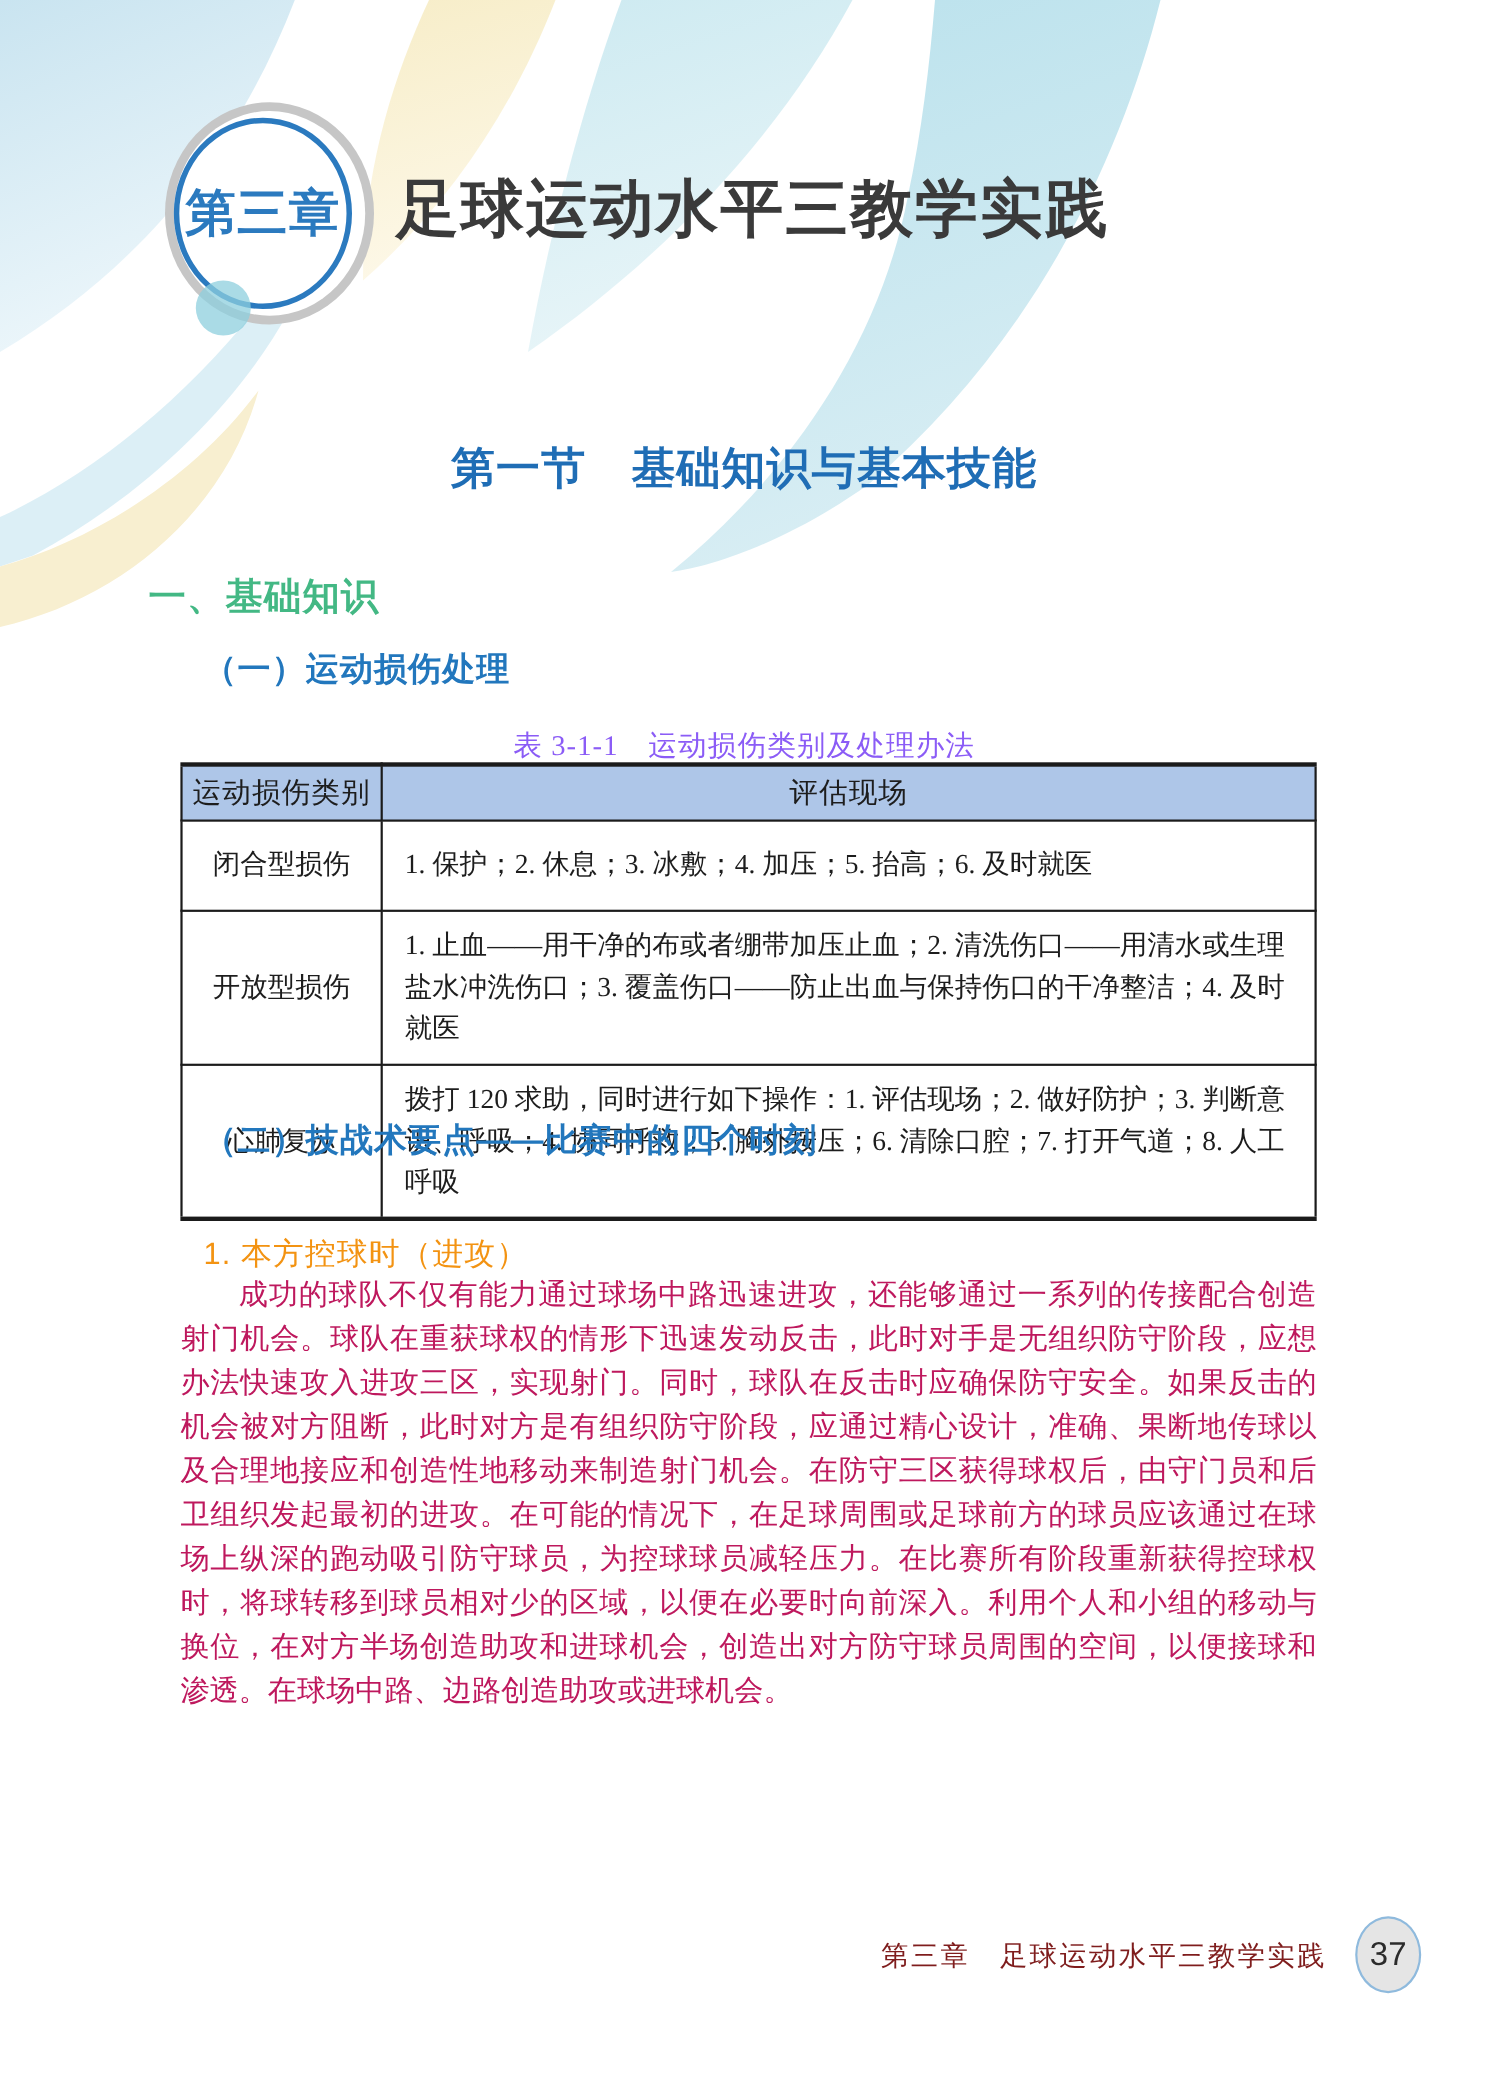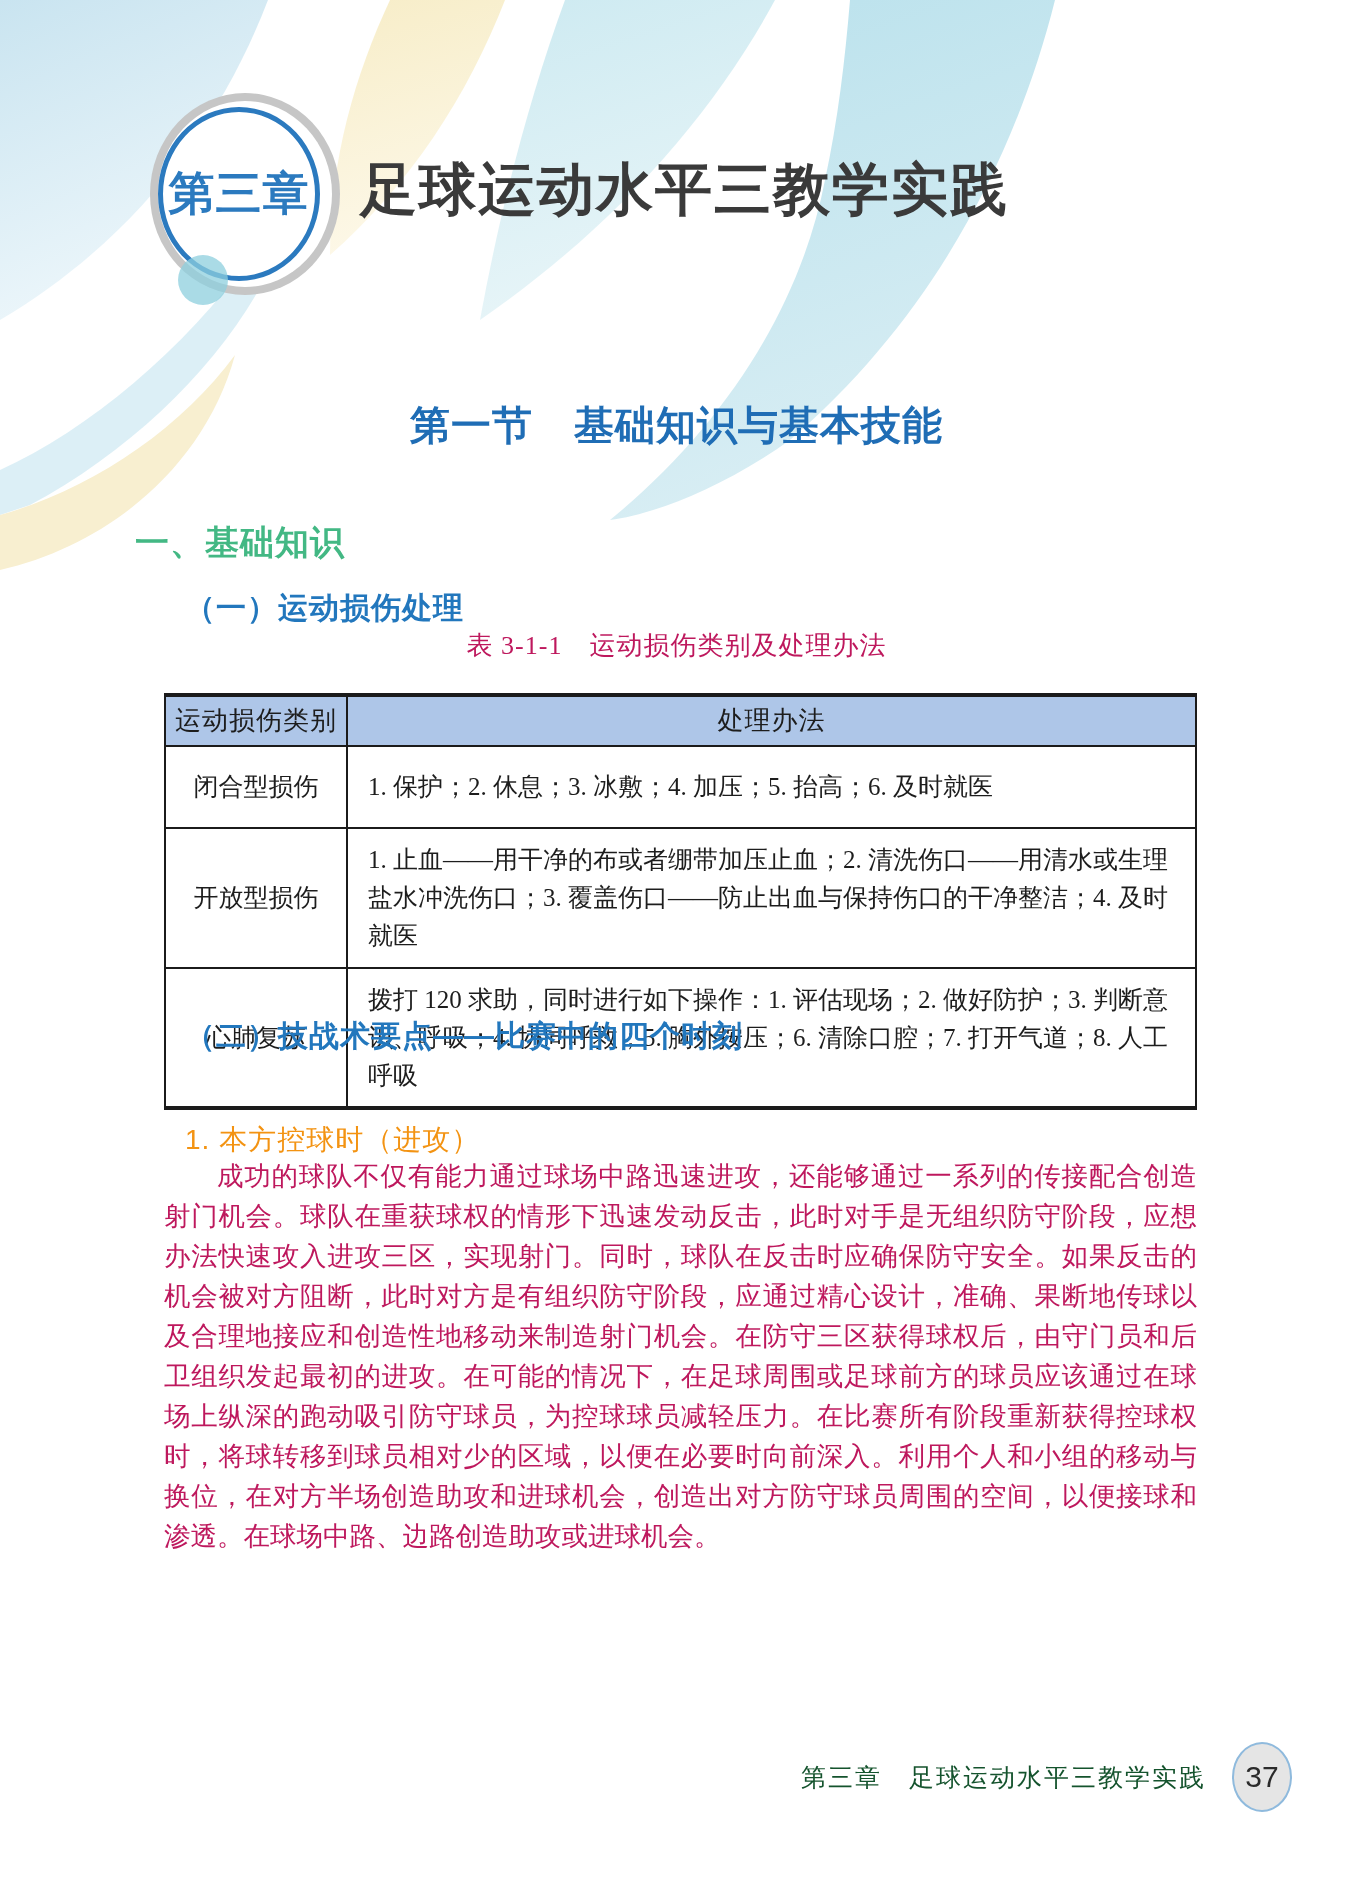--- a/index.html
+++ b/index.html
@@ -55,22 +55,22 @@
   }
   .h-blue.one{top:588px;}
   .h-blue.two{top:1016px;}
   .h-orange{
     position:absolute;left:185px;top:1121px;
     font-family:"Liberation Sans","DejaVu Sans",sans-serif;
     font-size:28px;color:#f39312;letter-spacing:1px;white-space:nowrap;
   }
   
   .tbl-caption{
-    position:absolute;left:0;top:628px;width:100%;text-align:center;
-    font-size:26px;color:#be185d;letter-spacing:1px;
+    position:absolute;left:0;top:660px;width:100%;text-align:center;
+    font-size:26px;color:#8b5cf6;letter-spacing:1px;
   }
   table.injury{
     position:absolute;left:164px;top:693px;width:1033px;
     border-collapse:collapse;table-layout:fixed;
     border-top:4px solid #1b1b1b;border-bottom:4px solid #1b1b1b;
     font-size:25px;color:#1d1d1d;
   }
   table.injury th, table.injury td{
     border:2px solid #1b1b1b;vertical-align:middle;
     font-weight:normal;line-height:38px;margin-left:24px;
@@ -89,21 +89,21 @@
     font-size:26.5px;line-height:40px;color:#be185d;
     text-align:justify;text-indent:2em;
   }
   
   .footer{
     position:absolute;right:61px;top:1742px;
     display:flex;align-items:center;gap:26px;
   }
   .footer-text{
     font-family:Liberation Serif, serif;
-    font-size:25px;color:#14532d;letter-spacing:2px;white-space:nowrap;
+    font-size:25px;color:#7f1d1d;letter-spacing:2px;white-space:nowrap;
   }
   .page-oval{
     width:56px;height:66px;border:2px solid #8fbadd;border-radius:50%;
     display:flex;align-items:center;justify-content:center;
     font-size:30px;color:#2b2b2b;background:#e5e5e5;
     font-family:"Liberation Sans","DejaVu Sans",sans-serif;
   }
 </style>
 </head>
 <body>
@@ -154,21 +154,21 @@
 <div class="tbl-caption">表 3-1-1　运动损伤类别及处理办法</div>
 
 <table class="injury">
   <colgroup>
       <col style="width:182px">
       <col>
     </colgroup>
   <tbody>
       <tr>
     <th>运动损伤类别</th>
-    <th>处理办法</th>
+    <th>评估现场</th>
   </tr>
   <tr class="r1">
     <td class="cat">闭合型损伤</td>
     <td class="how">1. 保护；2. 休息；3. 冰敷；4. 加压；5. 抬高；6. 及时就医</td>
   </tr>
   <tr class="r2">
     <td class="cat">开放型损伤</td>
     <td class="how">1. 止血——用干净的布或者绷带加压止血；2. 清洗伤口——用清水或生理盐水冲洗伤口；3. 覆盖伤口——防止出血与保持伤口的干净整洁；4. 及时就医</td>
   </tr>
   <tr class="r3">

